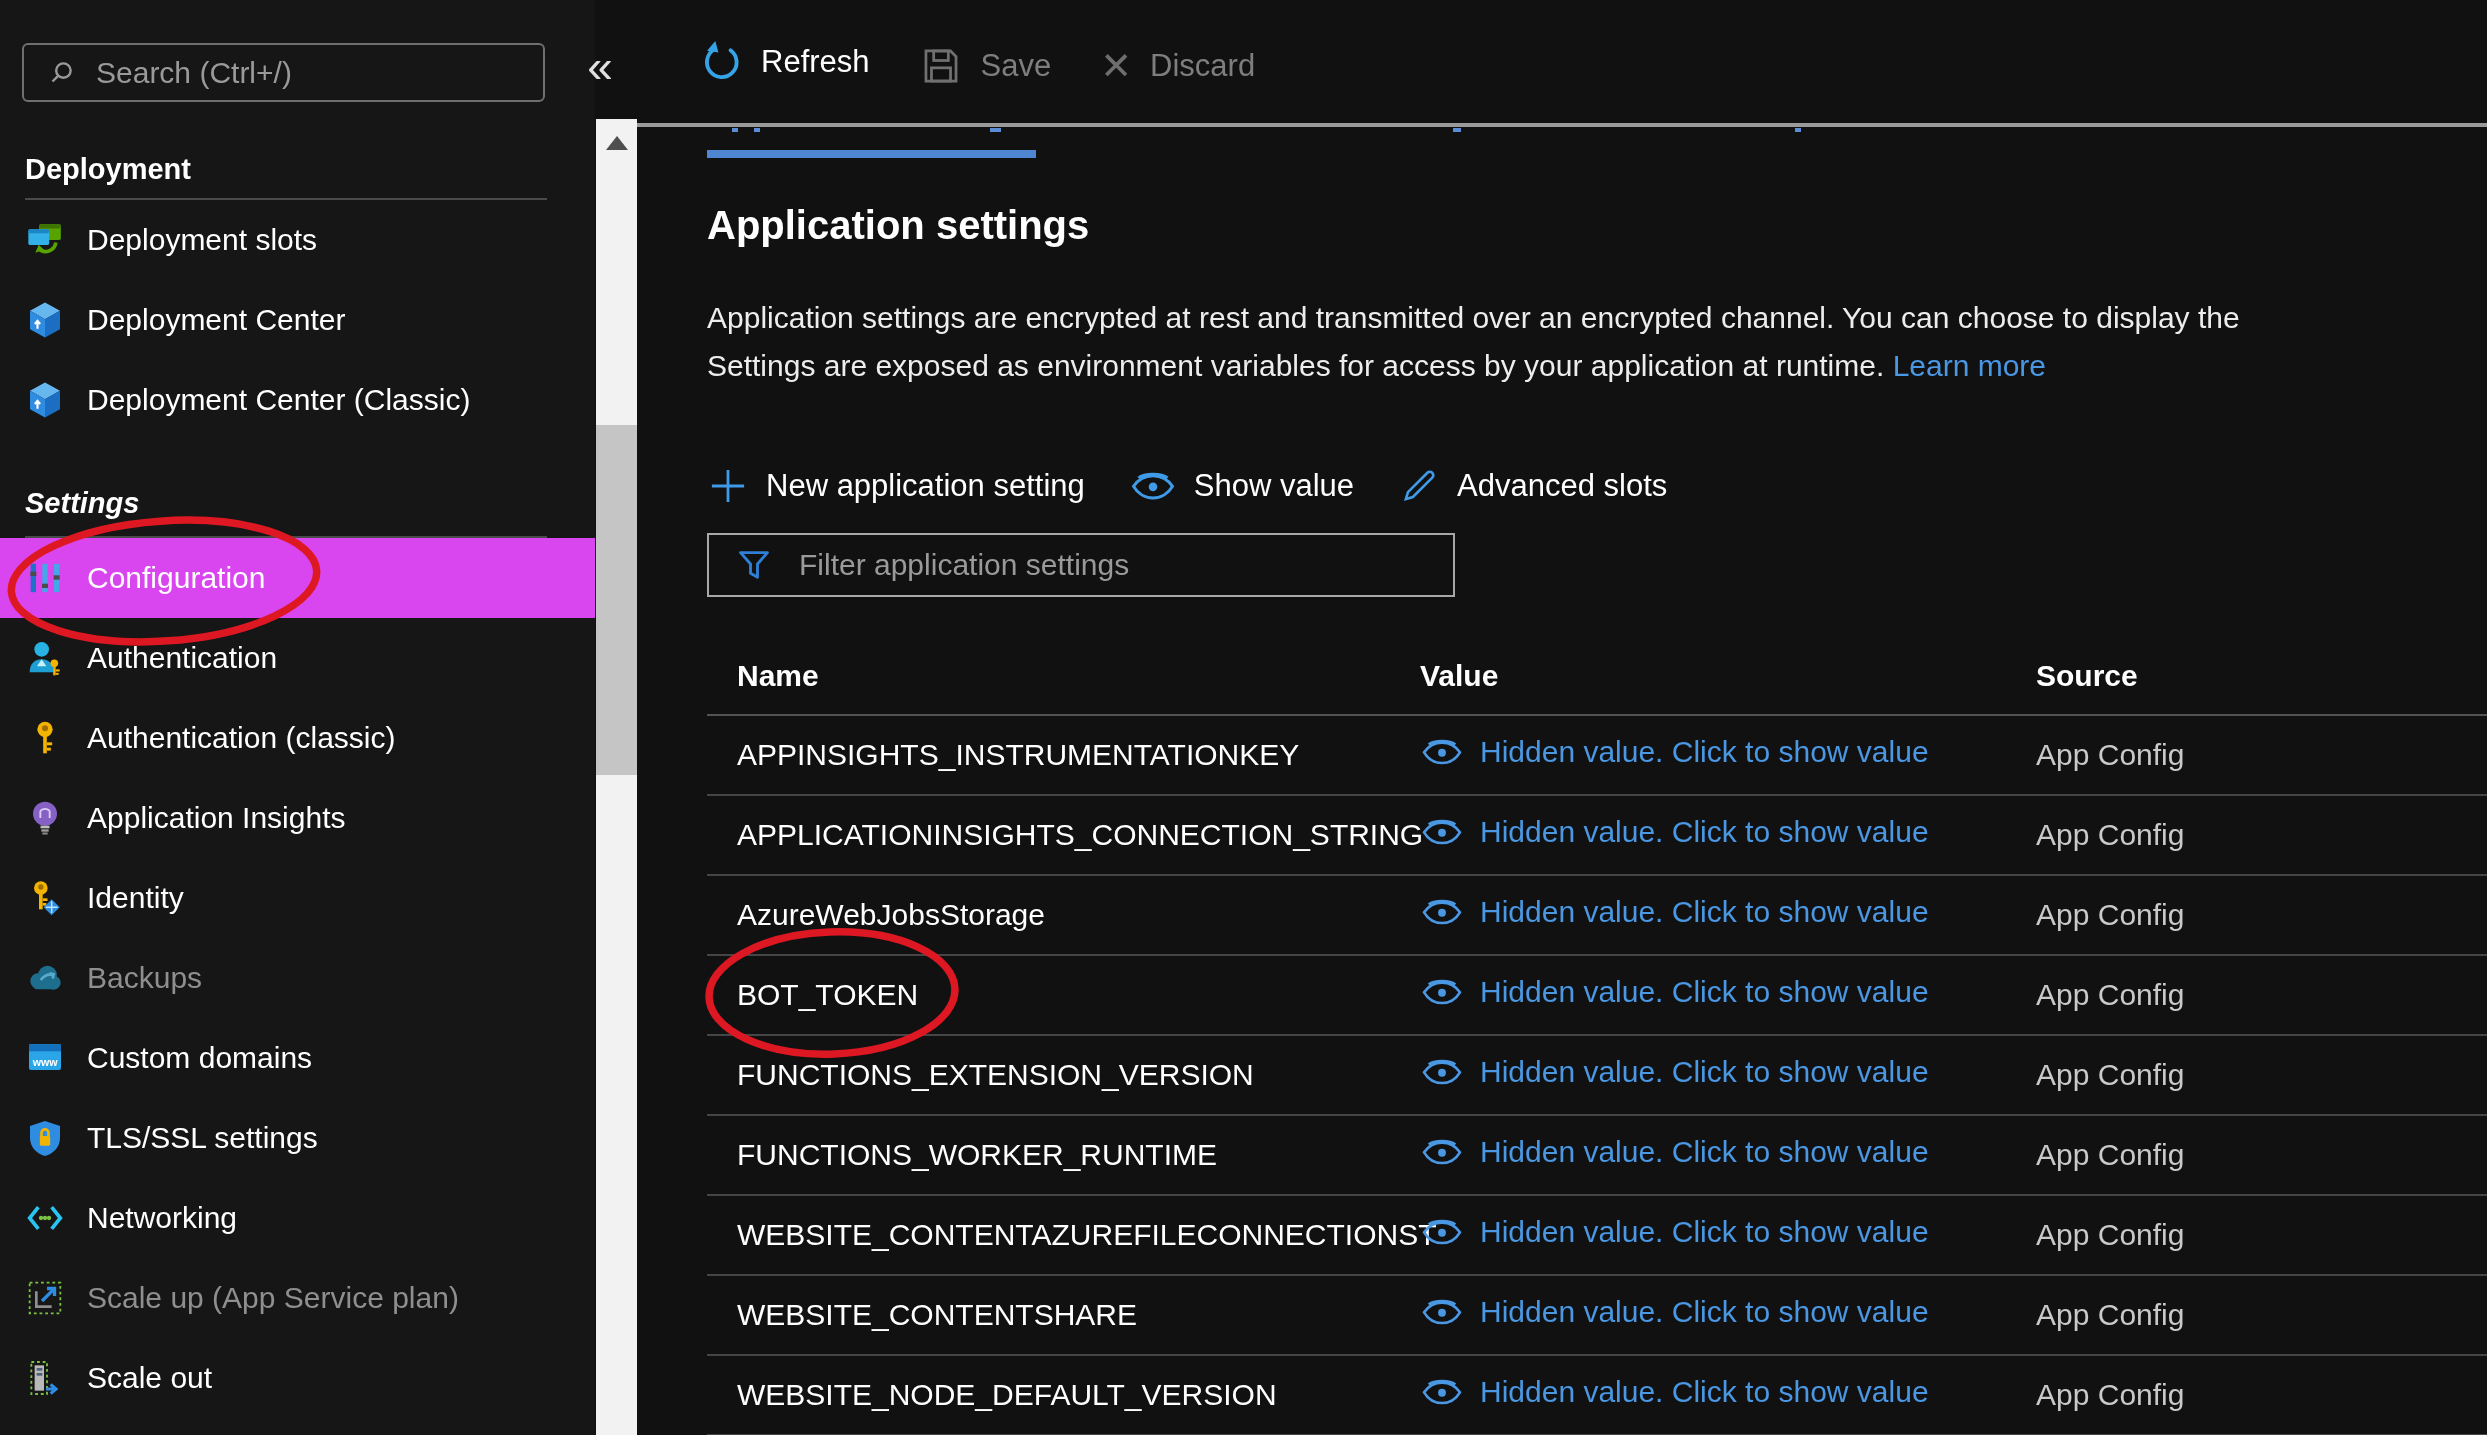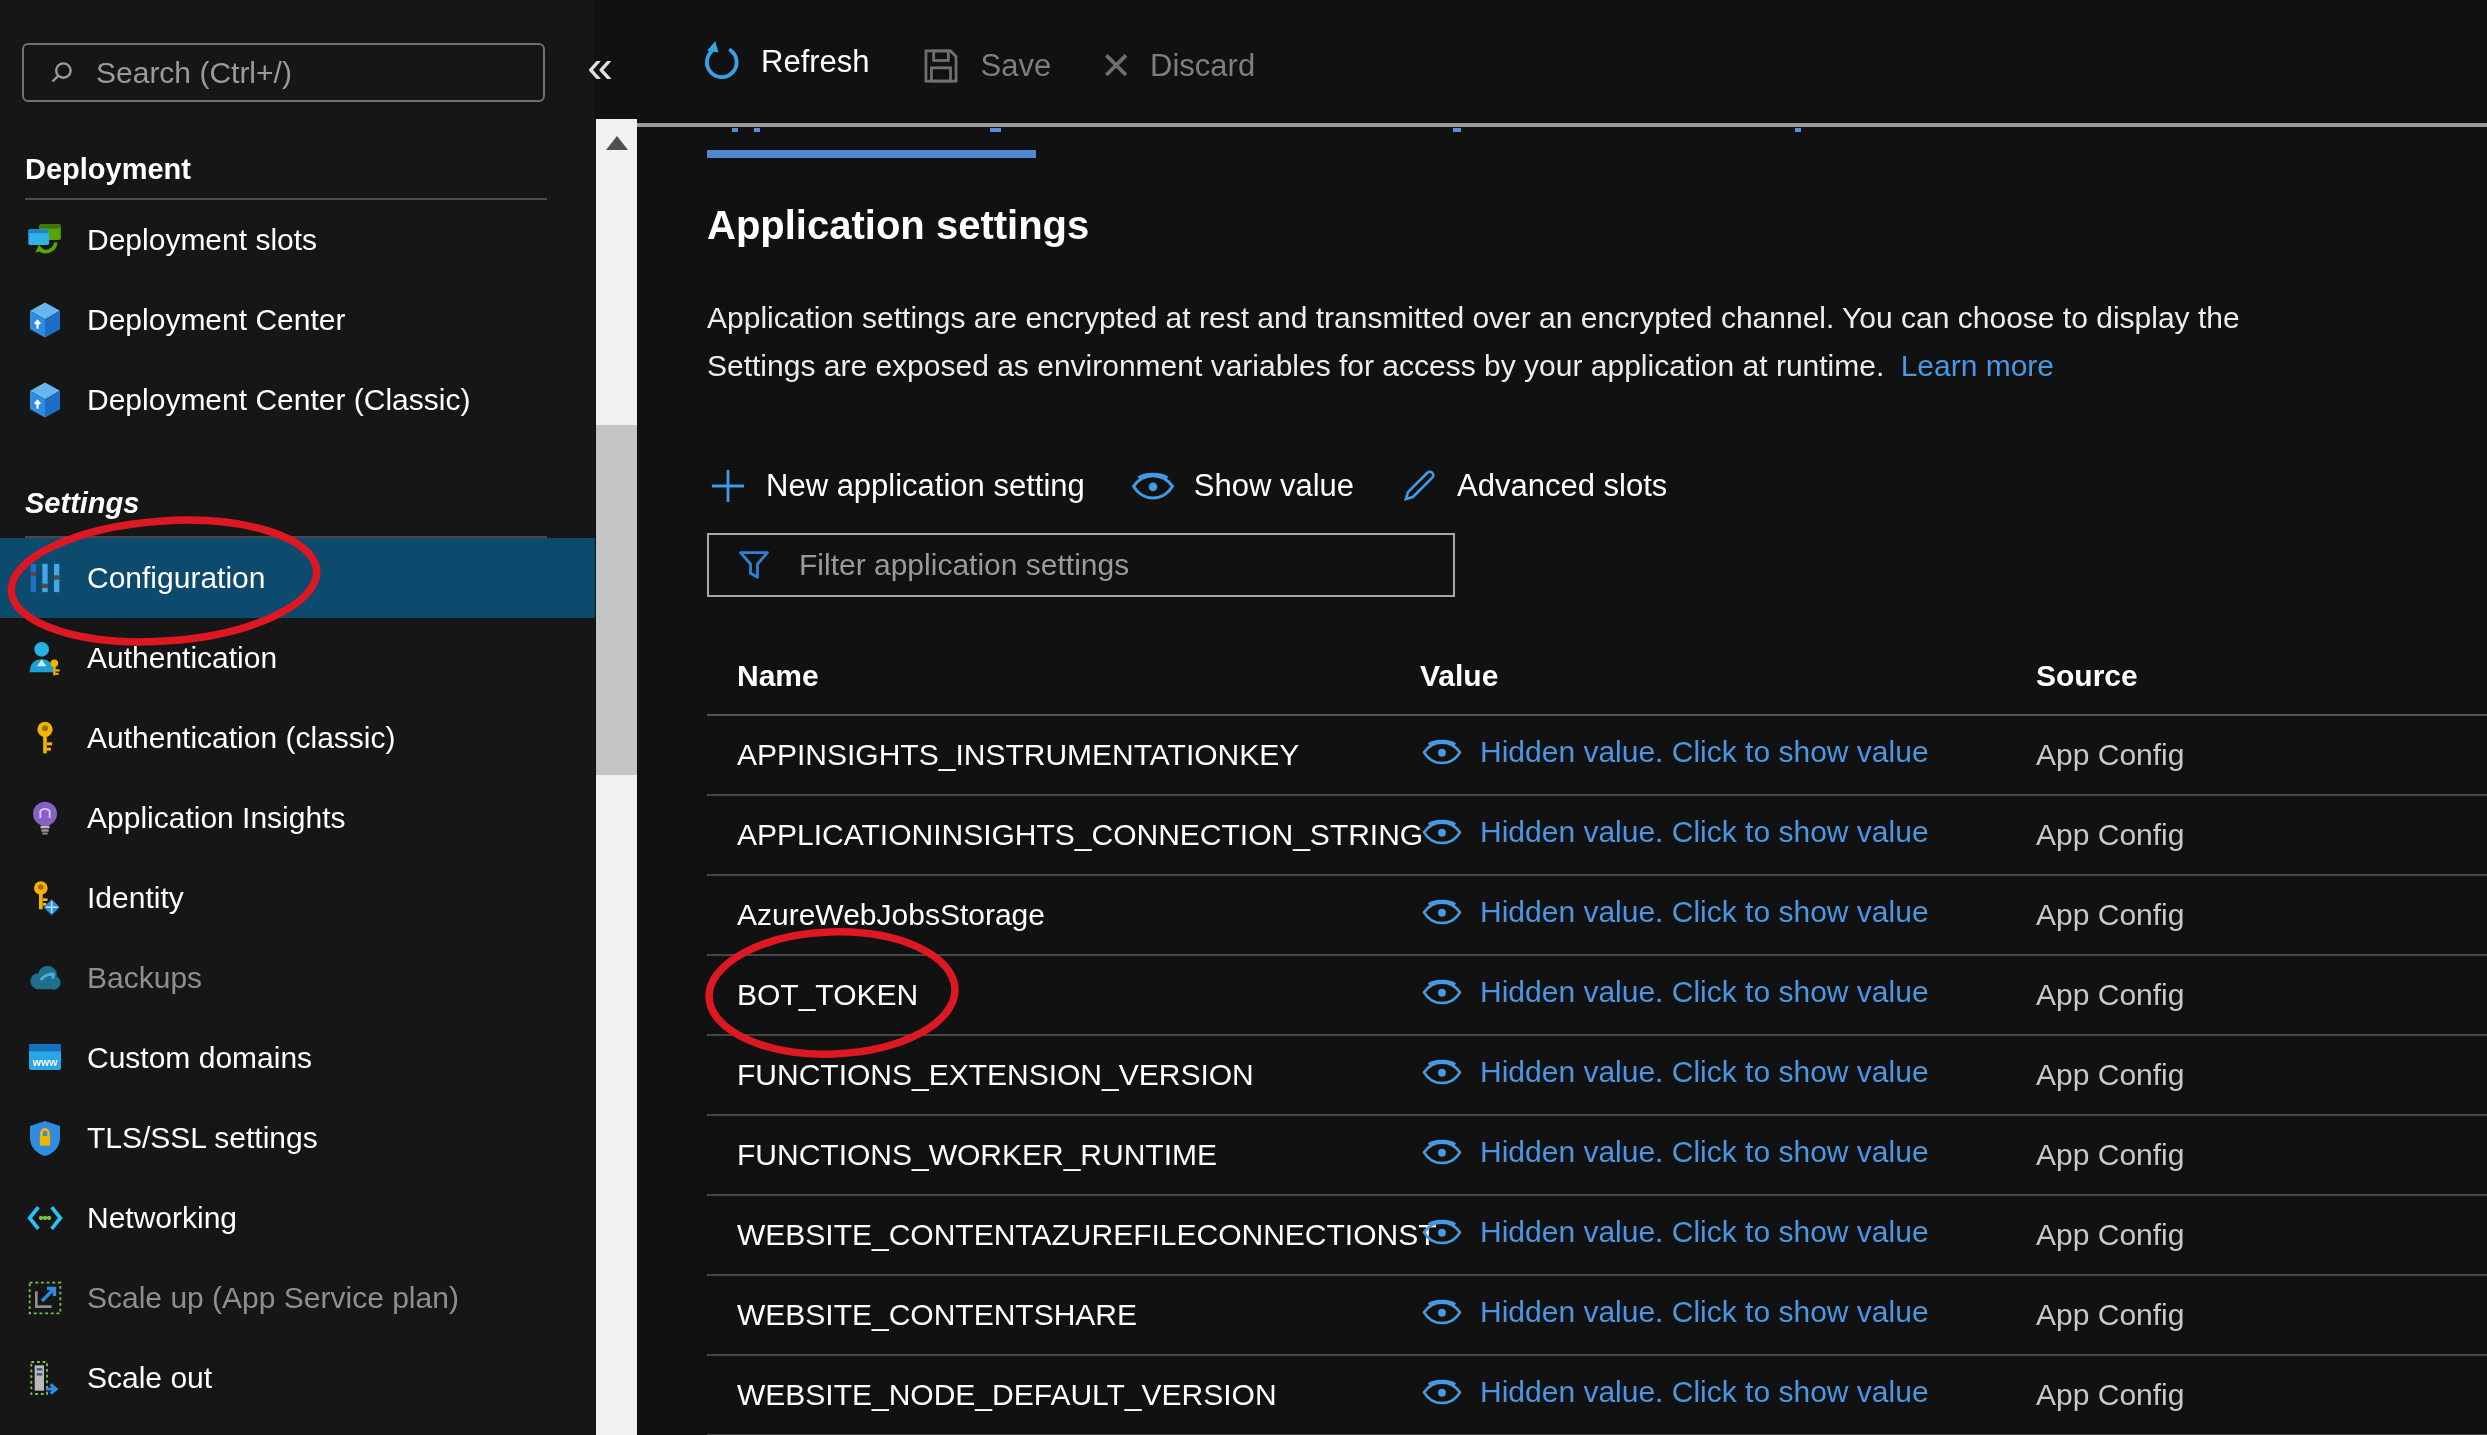--- a/index.html
+++ b/index.html
@@ -15,21 +15,21 @@
                    font-size:30px;font-family:inherit;}
   .searchbox input::placeholder{color:#9a9a9a;}
 
   .sections{position:absolute;left:0;top:120px;right:0;}
   .sec-heading{height:78px;display:flex;align-items:flex-end;padding:0 0 12px 25px;color:#fff;
                font-size:29px;font-weight:700;box-sizing:border-box;}
   .section.second .sec-heading{height:96px;padding-bottom:16px;font-style:italic;}
   .sec-divider{height:2px;background:#4a4a4a;margin:0 48px 0 25px;}
   .nav-item{height:80px;display:flex;align-items:center;padding-left:25px;gap:22px;color:#fff;
             font-size:30px;cursor:pointer;white-space:nowrap;}
-  .nav-item.active{background:#0c4a6e;}
+  .nav-item.active{background:#d946ef;}
   .nav-item.disabled{color:#8f8f8f;}
   .nav-icon{width:40px;height:40px;flex:none;display:inline-flex;}
   .nav-icon svg{width:100%;height:100%;}
 
   .collapse{position:absolute;left:576px;top:44px;width:48px;height:48px;color:#e0e0e0;font-size:46px;
             line-height:44px;text-align:center;cursor:pointer;z-index:5;}
 
   
   .vscroll{position:absolute;left:596px;top:119px;width:41px;bottom:0;background:#f2f2f2;z-index:4;}
   .vscroll .arrow{position:absolute;top:0;left:0;right:0;height:48px;display:flex;align-items:center;
@@ -48,21 +48,21 @@
   .x-glyph{font-size:38px;color:#6e6e6e;line-height:1;}
 
   .toolbar-line{position:absolute;left:0;top:123px;right:0;height:4px;background:#9a9a9a;}
   .sliver{position:absolute;top:128px;height:4px;background:#5b8dd6;}
   .tab-underline{position:absolute;left:70px;top:150px;width:329px;height:8px;background:#4f86d2;}
 
   .page-title{position:absolute;left:70px;top:203px;font-size:40px;font-weight:700;color:#fff;}
   .desc{position:absolute;left:70px;color:#ededed;font-size:30px;white-space:nowrap;}
   .desc.l1{top:301px;}
   .desc.l2{top:349px;}
-  .learn-more{color:#4a97e4;cursor:pointer;margin-left:8px;}
+  .learn-more{color:#4a97e4;cursor:pointer;}
 
   .commands{position:absolute;left:70px;top:455px;height:62px;display:flex;align-items:center;gap:44px;}
   .cmd{display:flex;align-items:center;gap:17px;color:#fff;font-size:31px;cursor:pointer;white-space:nowrap;}
   .cmd .ic{display:inline-flex;}
   .cmd .ic svg{width:42px;height:42px;}
   .cmd .ic.eye svg{width:48px;height:36px;}
   .ic.blue{color:#3f9be8;}
 
   .filterbox{position:absolute;left:70px;top:533px;width:748px;height:64px;border:2px solid #a8a8a8;
              display:flex;align-items:center;padding:0 8px 0 26px;gap:24px;box-sizing:border-box;}

